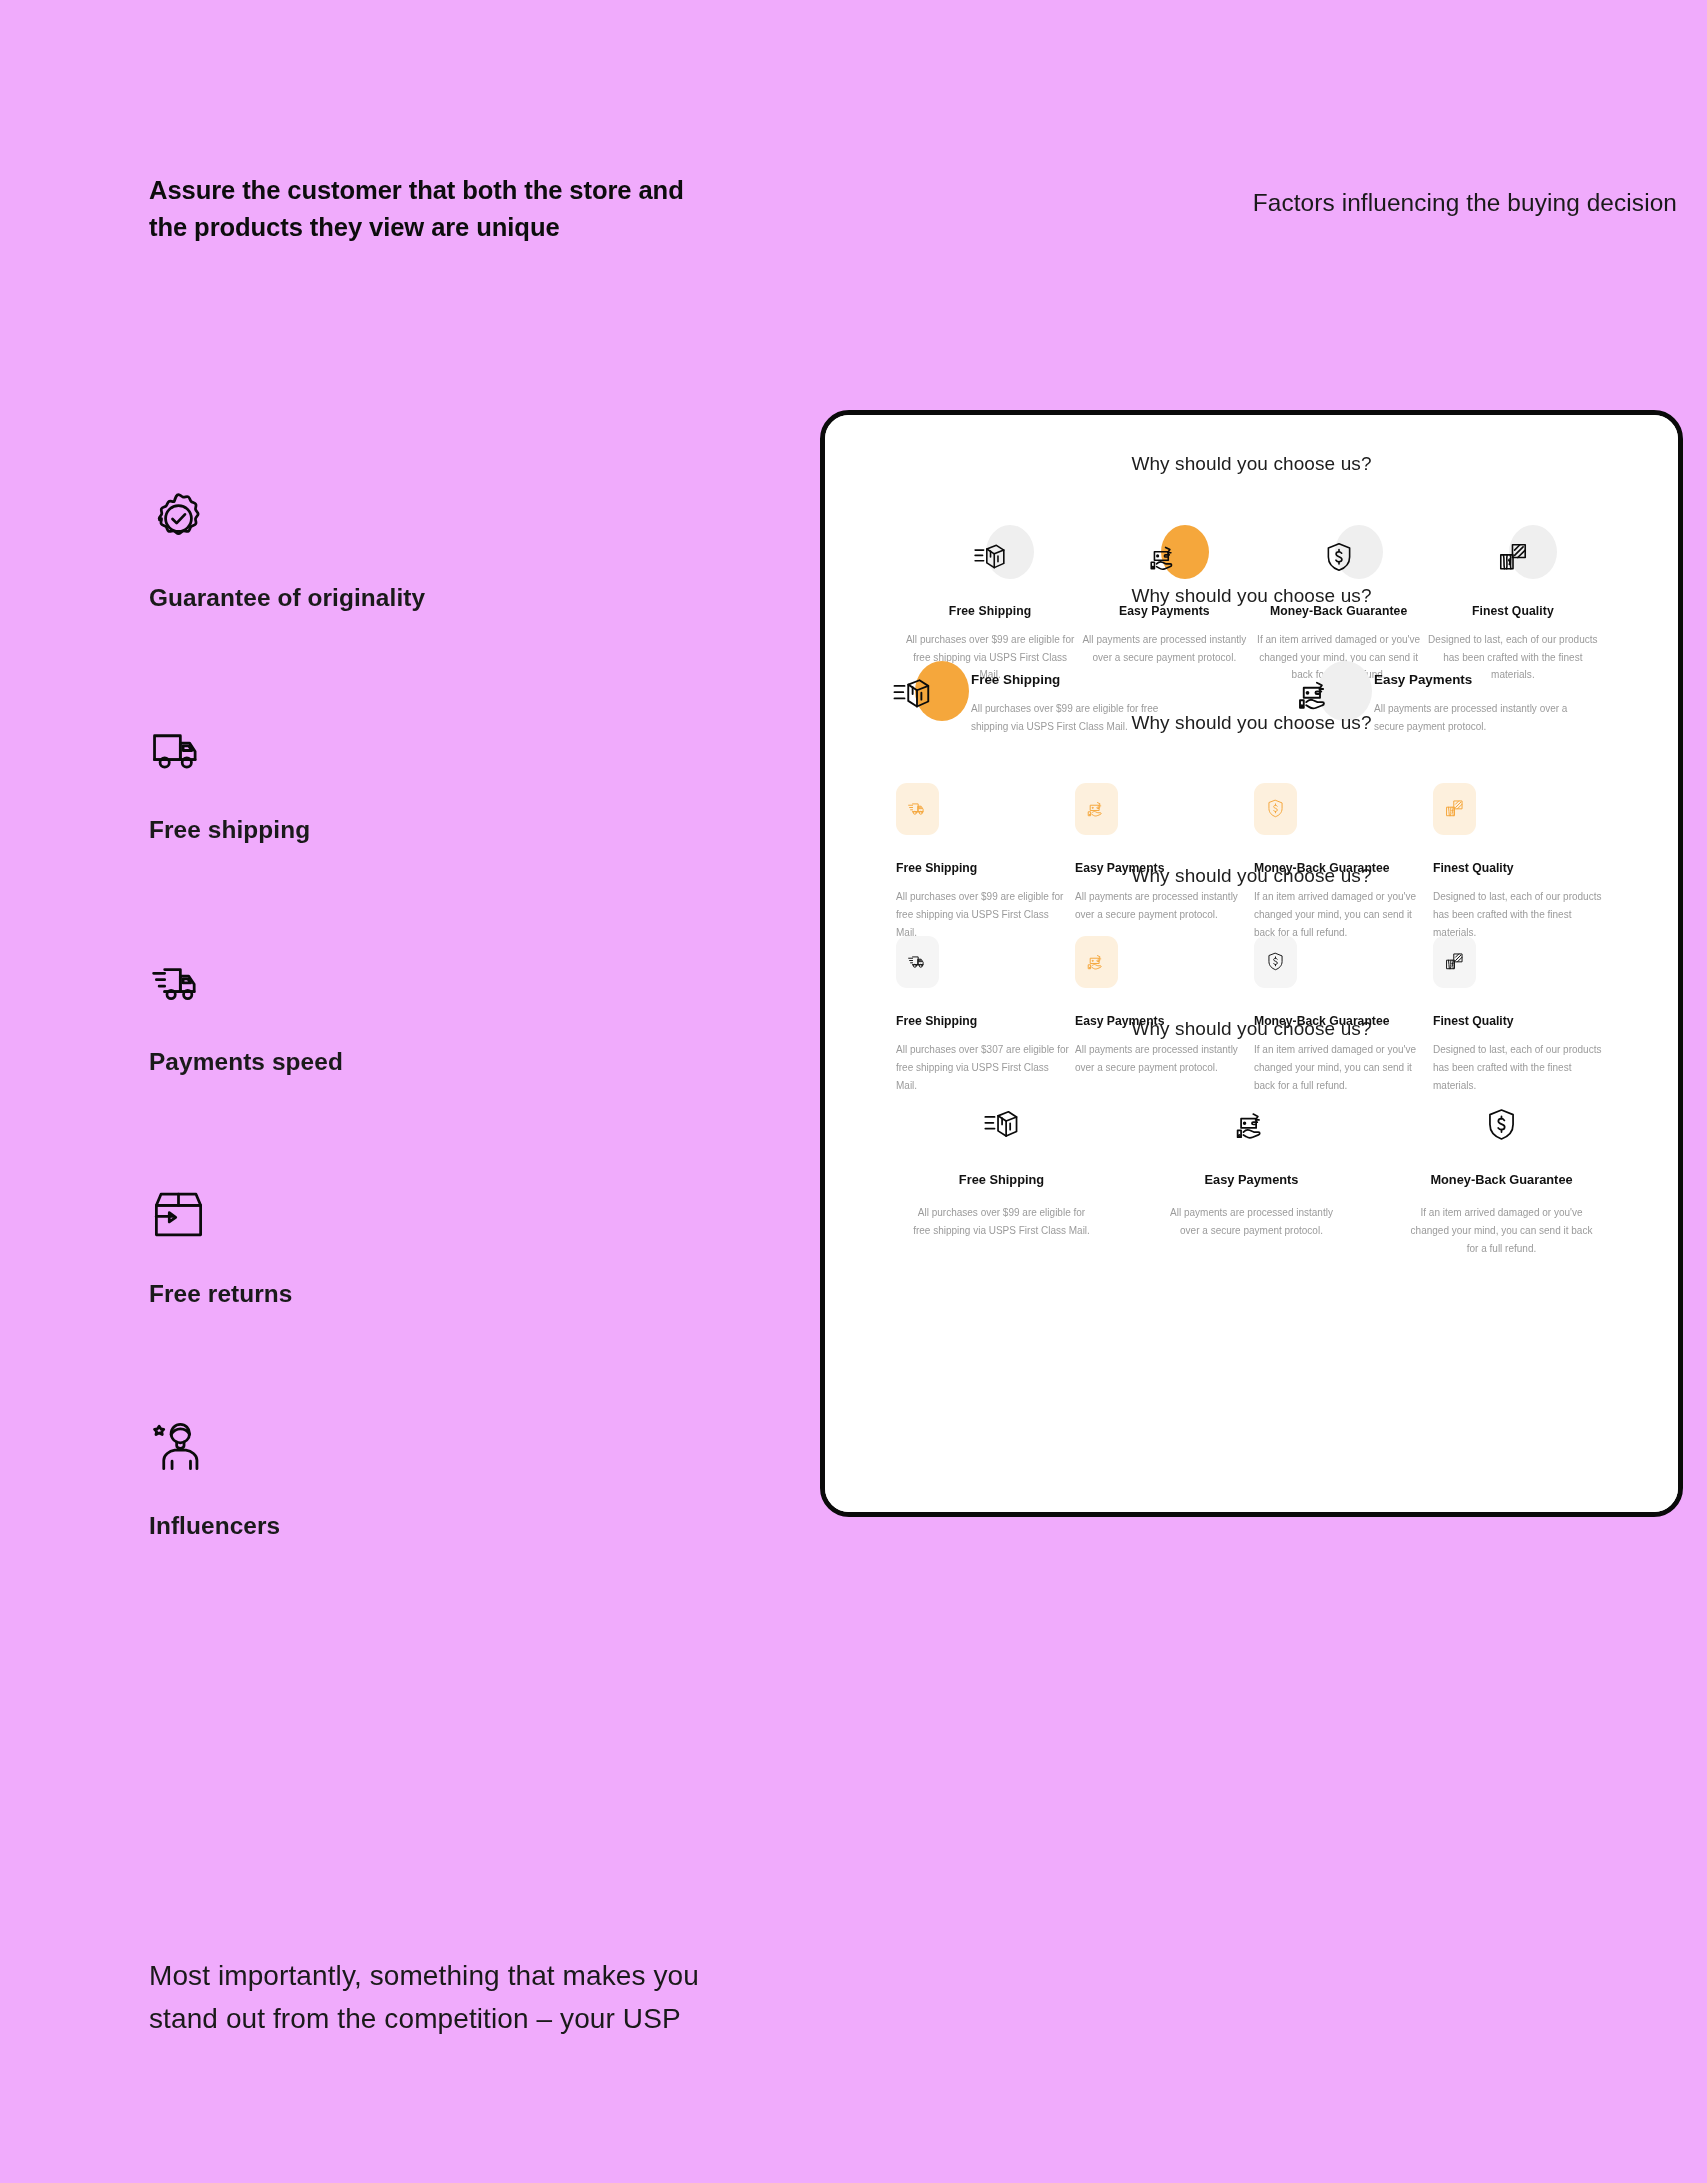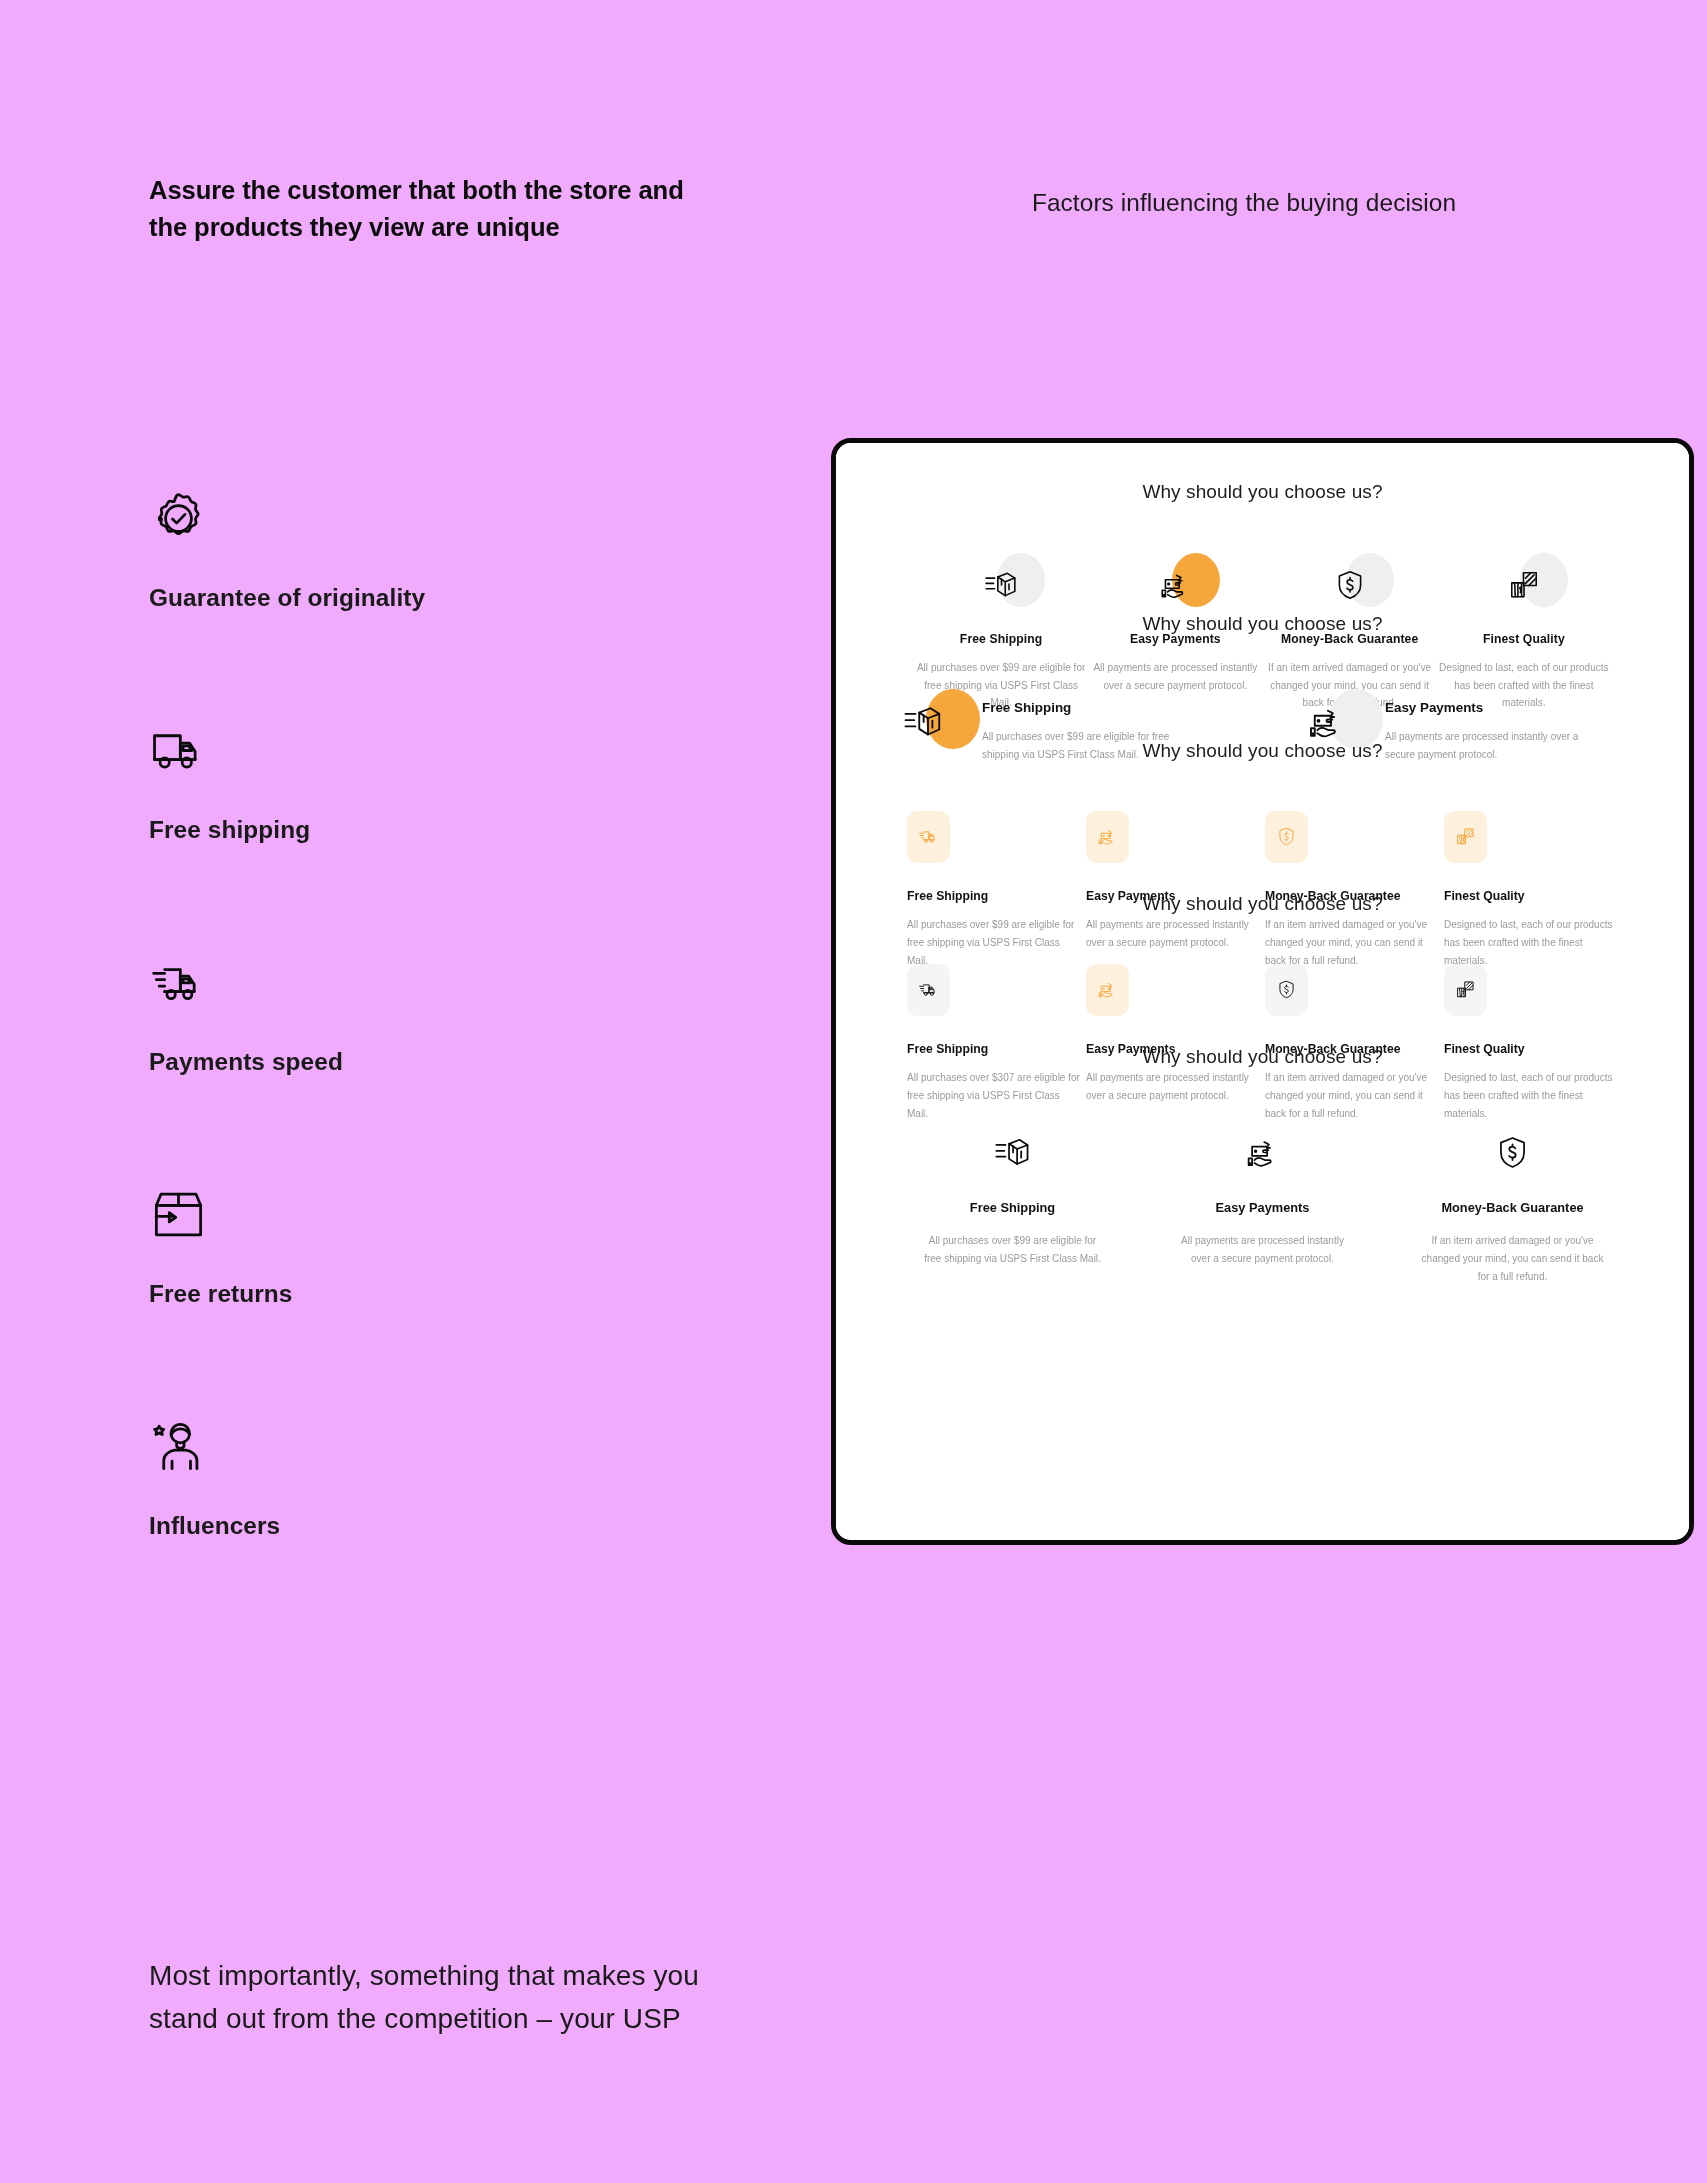--- a/index.html
+++ b/index.html
@@ -94,39 +94,38 @@
     top: 0;
     width: 896px;
     height: 2183px;
   }
 
   .right-title {
     position: absolute;
     left: 0;
     top: 189px;
     width: 866px;
-    text-align: center;
+    text-align: right;
     font-size: 24.4px;
     font-weight: 400;
     color: #1a1a1a;
     letter-spacing: 0.1px;
   }
 
   
   .device {
     position: absolute;
-    left: 20px;
+    left: 9px;
     top: 410px;
     width: 863px;
     height: 1107px;
     border: 5.5px solid #0a0a0a;
-    border-radius: 20px;
+    border-radius: 29px;
     background: #ffffff;
     overflow: hidden;
-    margin-top: 28px;
   }
 
   .device-inner {
     position: relative;
     width: 100%;
     height: 100%;
     background: #ffffff;
   }
 
   

